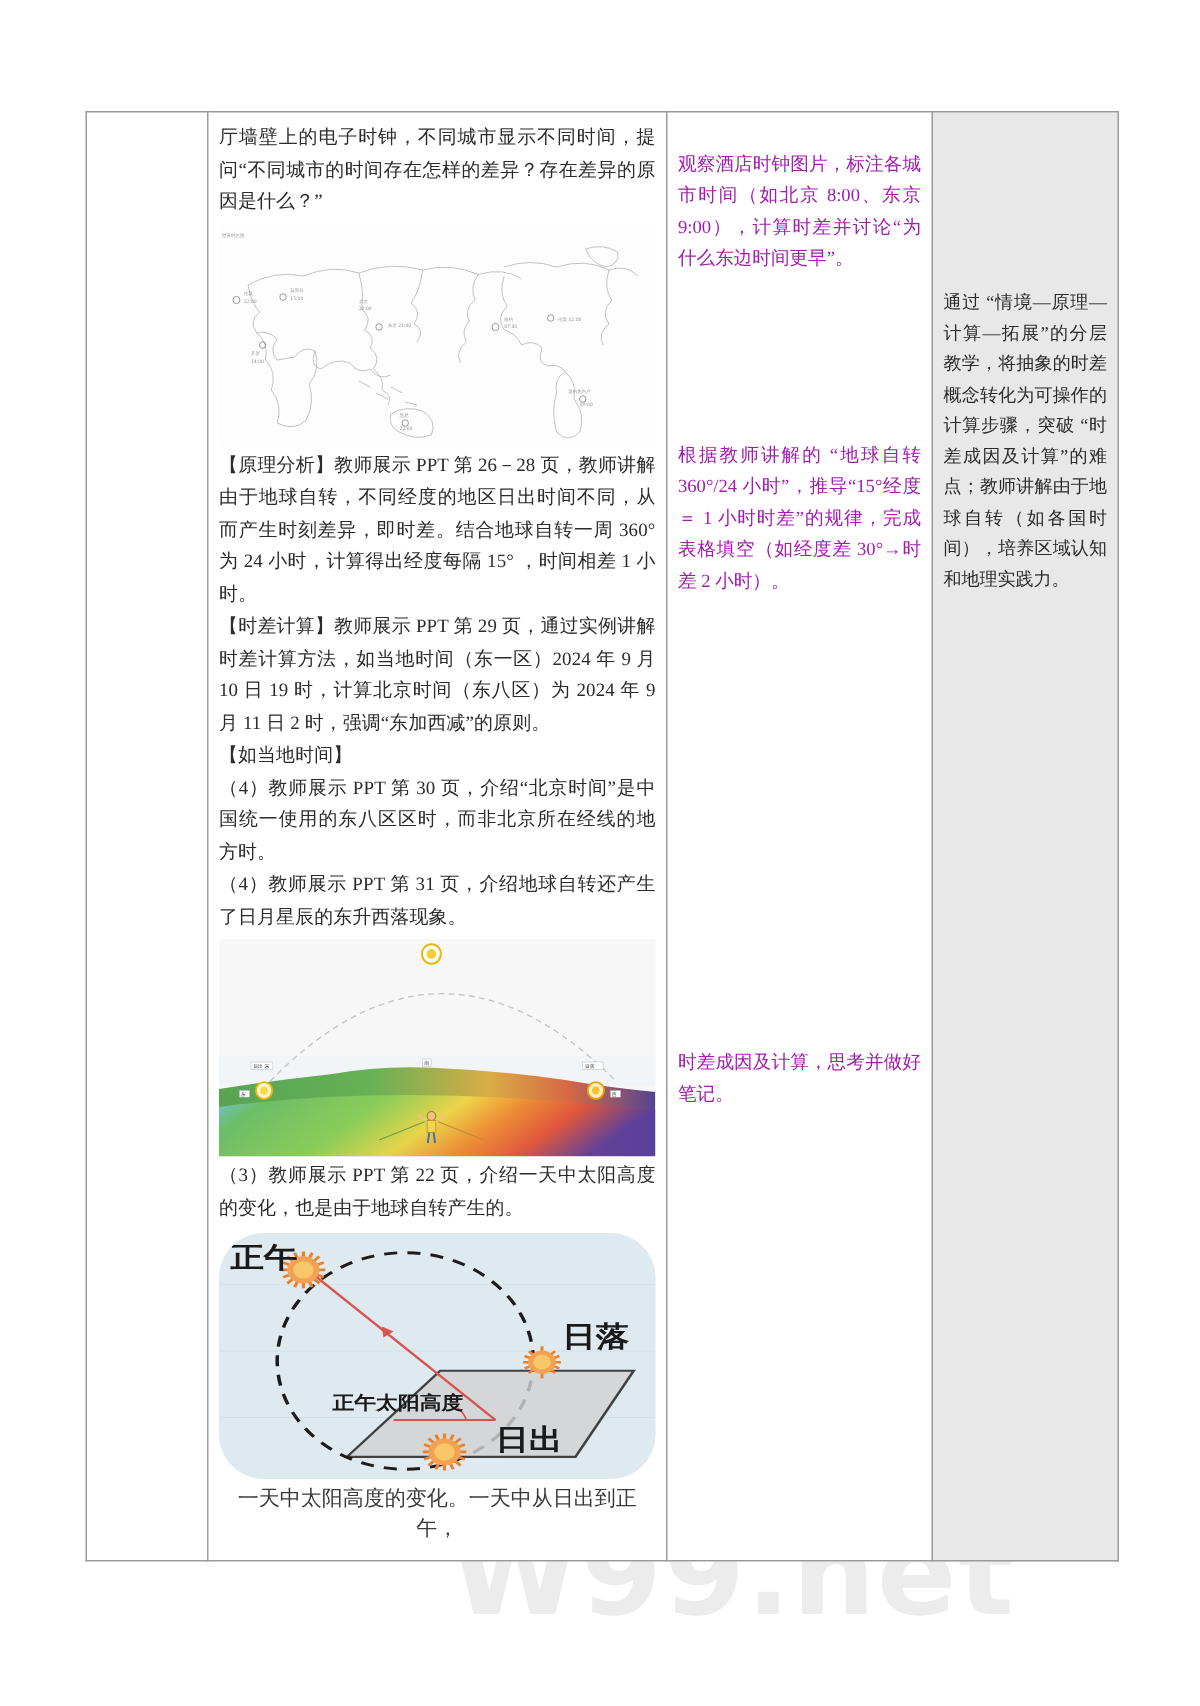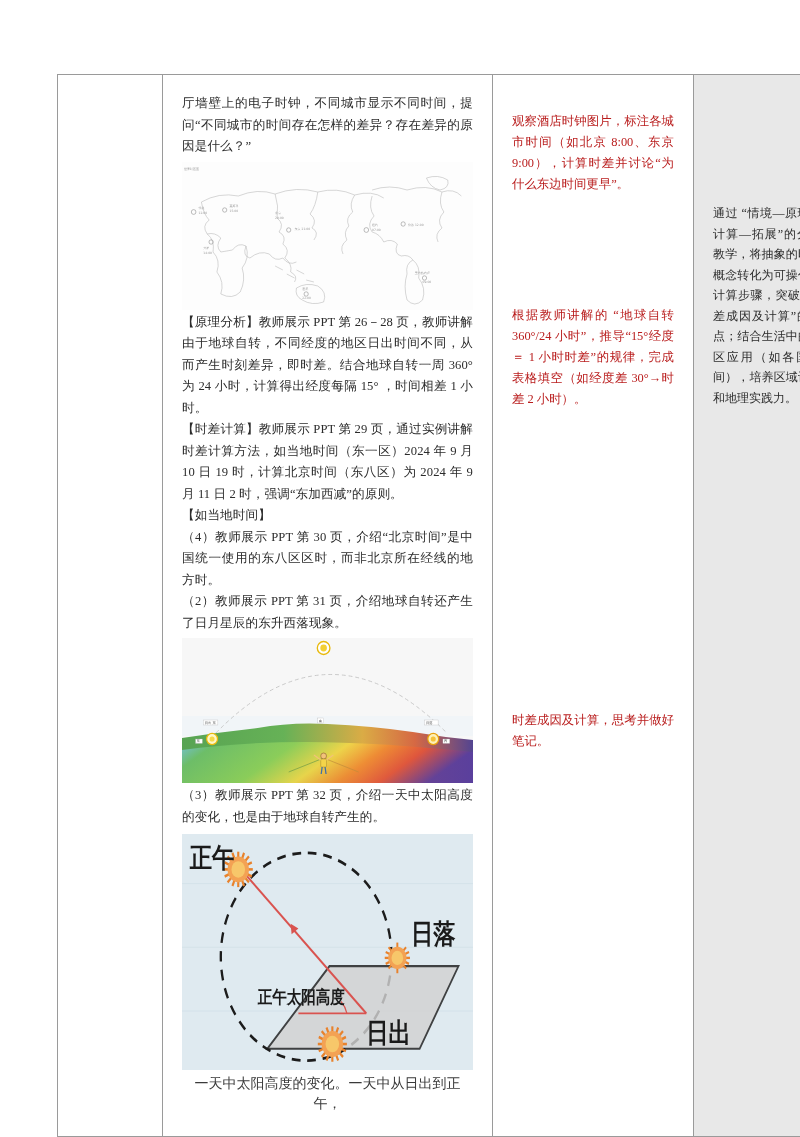--- a/index.html
+++ b/index.html
@@ -39,21 +39,21 @@
     left: 57px;
     top: 74px;
     width: 686px;
     border-collapse: collapse;
     table-layout: fixed;
     z-index: 2;
   }
   .doc-table td {
     border: 1px solid #9a9a9a;
     vertical-align: top;
-    padding: 12px;
+    padding: 0;
     background: #ffffff;
   }
   .col-empty  { width: 80px; }
   .col-main   { width: 305px; }
   .col-mid    { width: 176px; }
   .col-right  { width: 123px; background: #e8e8e8 !important; }
 
   .cell-pad { padding: 6px 7px 8px 7px; }
 
   
@@ -64,21 +64,21 @@
     color: #2b2b2b;
     text-align: justify;
     margin: 0;
     letter-spacing: 0.1px;
   }
 
   .mid-text {
     font-family: "Liberation Serif", "DejaVu Serif", serif;
     font-size: 12.4px;
     line-height: 21px;
-    color: #b91c1c;
+    color: #a21caf;
     margin: 0;
     text-align: justify;
   }
   .right-text {
     font-family: "Liberation Serif", "DejaVu Serif", serif;
     font-size: 12px;
     line-height: 20.5px;
     color: #2b2b2b;
     margin: 0;
     text-align: justify;
@@ -105,23 +105,24 @@
 
   
   .fig-arc {
     height: 145px;
     background: #f7f7f7;
   }
   .fig-arc svg { display:block; width:100%; height:100%; }
 
   
   .fig-solar {
-    height: 236px;
+    height: 164px;
     background: #dfeaf0;
     margin-top: 6px;
+    border-radius: 30px;
   }
   .fig-solar svg { display:block; width:100%; height:100%; }
 
   .fig-caption {
     font-family: "Liberation Serif", "DejaVu Serif", serif;
     font-size: 14px;
     line-height: 20px;
     color: #3a3a3a;
     text-align: center;
     margin: 4px 0 2px 0;
@@ -216,21 +217,21 @@
         </div>
 
         <p class="ptext">【原理分析】教师展示 PPT 第 26－28 页，教师讲解由于地球自转，不同经度的地区日出时间不同，从而产生时刻差异，即时差。结合地球自转一周 360° 为 24 小时，计算得出经度每隔 15° ，时间相差 1 小时。</p>
 
         <p class="ptext">【时差计算】教师展示 PPT 第 29 页，通过实例讲解时差计算方法，如当地时间（东一区）2024 年 9 月 10 日 19 时，计算北京时间（东八区）为 2024 年 9 月 11 日 2 时，强调“东加西减”的原则。</p>
 
         <p class="ptext">【如当地时间】</p>
 
         <p class="ptext">（4）教师展示 PPT 第 30 页，介绍“北京时间”是中国统一使用的东八区区时，而非北京所在经线的地方时。</p>
 
-        <p class="ptext">（2）教师展示 PPT 第 31 页，介绍地球自转还产生了日月星辰的东升西落现象。</p>
+        <p class="ptext">（4）教师展示 PPT 第 31 页，介绍地球自转还产生了日月星辰的东升西落现象。</p>
 
         <div class="fig fig-arc">
           <svg viewBox="0 0 300 145" preserveAspectRatio="none">
             <defs>
               <linearGradient id="gland" x1="0" y1="0" x2="1" y2="0">
                 <radialGradient id="skyL" cx="0.08" cy="0.85" r="0.25">
                   <stop offset="0%" stop-color="#fff7d0"></stop>
                       <stop offset="100%" stop-color="#ffffff"></stop>
                 </radialGradient>
               </linearGradient>
@@ -295,21 +296,21 @@
               <circle cx="146" cy="118" r="3" fill="#f2c27a" stroke="#8a5c2e" stroke-width="0.6"></circle>
               <rect x="143" y="121" width="6" height="8" rx="1" fill="#f3d44a" stroke="#a8882a" stroke-width="0.5"></rect>
               <line x1="143" y1="122" x2="136" y2="117" stroke="#f2c27a" stroke-width="1.2"></line>
               <line x1="149" y1="122" x2="156" y2="117" stroke="#f2c27a" stroke-width="1.2"></line>
               <line x1="144.5" y1="129" x2="143.5" y2="136" stroke="#3f6fa8" stroke-width="1.3"></line>
               <line x1="147.5" y1="129" x2="148.5" y2="136" stroke="#3f6fa8" stroke-width="1.3"></line>
             </g>
           </svg>
         </div>
 
-        <p class="ptext">（3）教师展示 PPT 第 32 页，介绍一天中太阳高度的变化，也是由于地球自转产生的。</p>
+        <p class="ptext">（3）教师展示 PPT 第 22 页，介绍一天中太阳高度的变化，也是由于地球自转产生的。</p>
 
         <div class="fig fig-solar">
           <svg viewBox="0 0 300 200" preserveAspectRatio="none">
             <rect x="0" y="0" width="300" height="200" fill="#dfeaf0"></rect>
 
             <g stroke="#cfdee6" stroke-width="0.6">
               <line x1="0" y1="42" x2="300" y2="42"></line>
               <line x1="0" y1="96" x2="300" y2="96"></line>
               <line x1="0" y1="150" x2="300" y2="150"></line>
             </g>
@@ -386,19 +387,19 @@
         <div class="spacer-lg"></div>
         <p class="mid-text">根据教师讲解的 “地球自转 360°/24 小时”，推导“15°经度 ＝ 1 小时时差”的规律，完成表格填空（如经度差 30°→时差 2 小时）。</p>
         <div class="spacer-xl"></div>
         <p class="mid-text">时差成因及计算，思考并做好笔记。</p>
       </div>
     </td>
 
     <td class="col-right">
       <div class="cell-pad">
         <div class="spacer-lg"></div>
-        <p class="right-text">通过 “情境—原理—计算—拓展”的分层教学，将抽象的时差概念转化为可操作的计算步骤，突破 “时差成因及计算”的难点；结合生活中的时区应用（如各国时间），培养区域认知和地理实践力。</p>
+        <p class="right-text">通过 “情境—原理—计算—拓展”的分层教学，将抽象的时差概念转化为可操作的计算步骤，突破 “时差成因及计算”的难点；教师讲解由于地球自转（如各国时间），培养区域认知和地理实践力。</p>
       </div>
     </td>
 
   </tr>
 </tbody>
   </table>
 
 </body></html>

